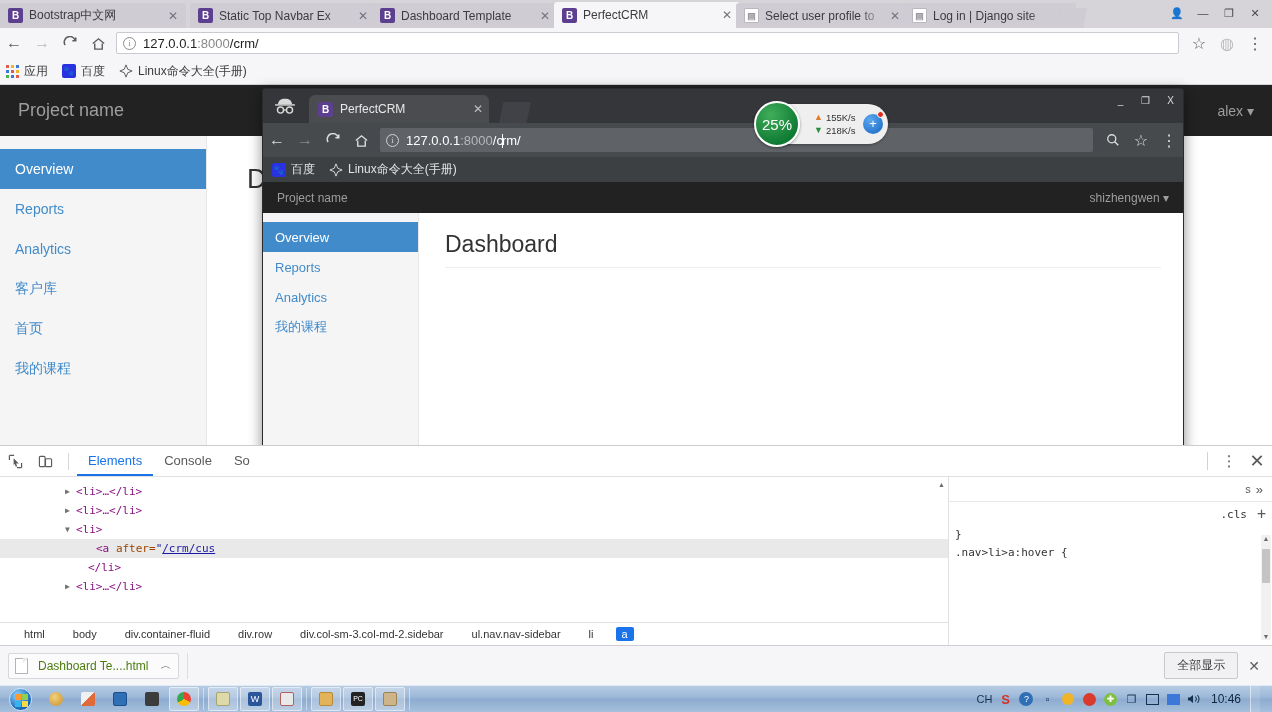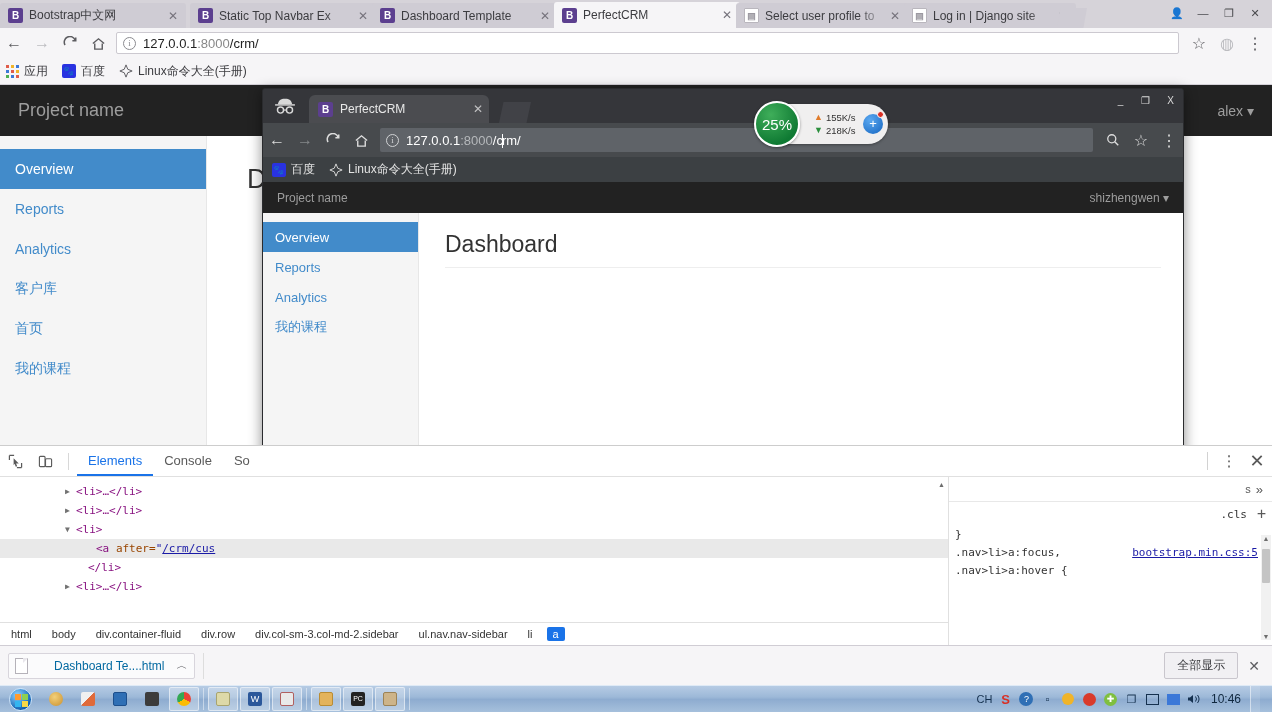--- a/index.html
+++ b/index.html
@@ -332,22 +332,22 @@
     background: #c4c4c4; border-radius: 1px;
   }
   .st-ar {
     position: absolute; left: 0; width: 10px; text-align: center;
     font-size: 7px; color: #6d6d6d;
   }
 
   .dt-breadcrumb {
     position: absolute; left: 0; bottom: 0; width: 949px; height: 23px;
     border-top: 1px solid #e0e0e0; background: #fff;
-    display: flex; align-items: center; padding-left: 5px;
-    font-size: 11px; color: #333; gap: 8px;
+    display: flex; align-items: center; padding-left: 18px;
+    font-size: 11px; color: #333; gap: 16px;
   }
   .bc-item { padding: 1px 6px; white-space: nowrap; }
   .bc-item.sel { background: #1a73e8; color: #fff; border-radius: 2px; }
 
   
   .downloadbar {
     position: absolute; left: 0; top: 645px; width: 1272px; height: 40px;
     background: #f6f5f7; border-top: 1px solid #d0cdd4;
     display: flex; align-items: center; padding: 0 8px;
   }
@@ -356,21 +356,21 @@
     border: 1px solid #d8d5dc; border-radius: 2px; background: #fbfbfc;
   }
   .dl-file {
     width: 13px; height: 16px; background: #fff; border: 1px solid #b5b2b9;
     margin-right: 10px; position: relative;
   }
   .dl-file:after {
     content: ""; position: absolute; right: -1px; top: -1px;
     border-left: 5px solid #e8e6eb; border-bottom: 5px solid transparent;
   }
-  .dl-name { font-size: 12px; color: #0369a1; margin-right: 12px; margin-left: 16px; }
+  .dl-name { font-size: 12px; color: #4d7c0f; margin-right: 12px; }
   .dl-chev { font-size: 11px; color: #5c5c60; }
   .dl-sep { width: 1px; height: 26px; background: #ddd; margin-left: 8px; }
   .dl-right {
     margin-left: auto; display: flex; align-items: center; gap: 10px;
     padding-right: 4px;
   }
   .dl-showall {
     font-size: 12px; color: #3c3c40; padding: 4px 12px;
     border: 1px solid #c9c6cd; border-radius: 2px; background: #f1f0f3;
   }
@@ -738,24 +738,20 @@
         <div class="st-toolbar">
           <span>s</span>
           <span class="st-more">»</span>
         </div>
         <div class="st-row2">
           <span>.cls</span>
           <span class="st-plus">+</span>
         </div>
         <div class="st-rules">
           <div>}</div>
-          <div class="st-rule-line">
-            <span>.nav&gt;li&gt;a:focus,</span>
-            <span class="st-src">bootstrap.min.css:5</span>
-          </div>
           <div>.nav&gt;li&gt;a:hover {</div>
         </div>
         <div class="st-scroll">
           <span class="st-ar" style="top:0">▲</span>
           <span class="st-thumb"></span>
           <span class="st-ar" style="bottom:0">▼</span>
         </div>
       </div>
     </div>
   </div>

